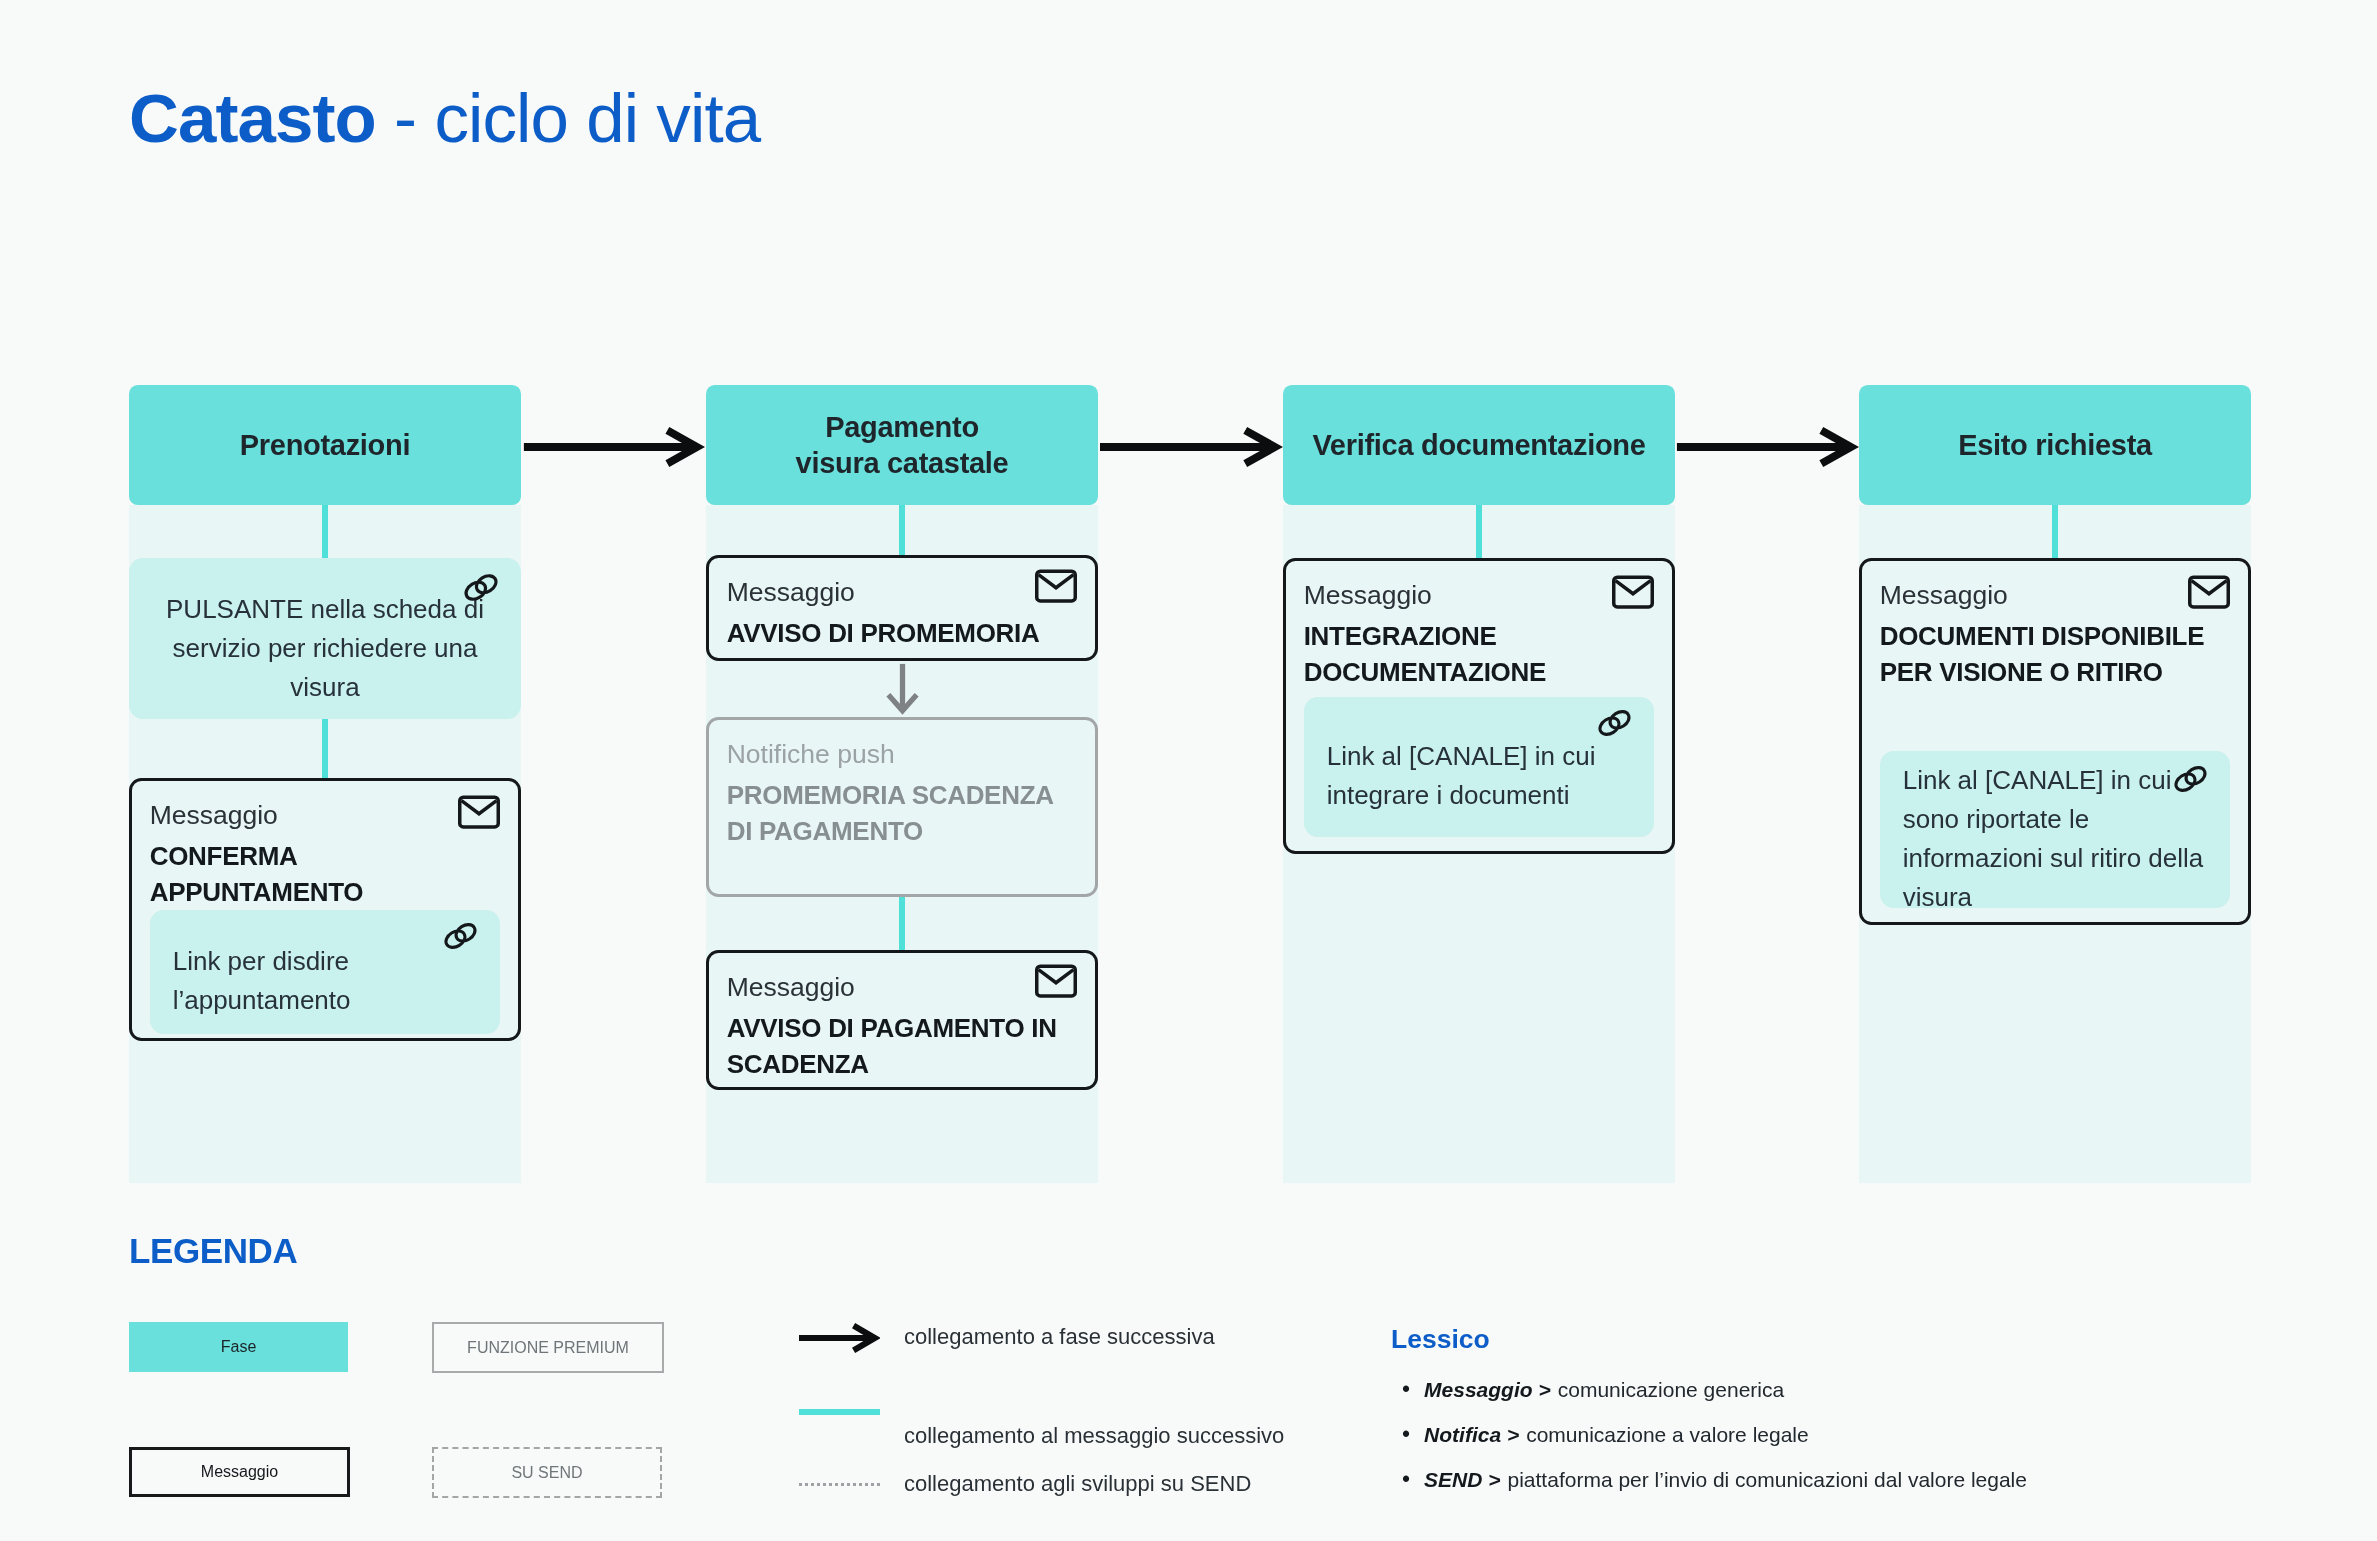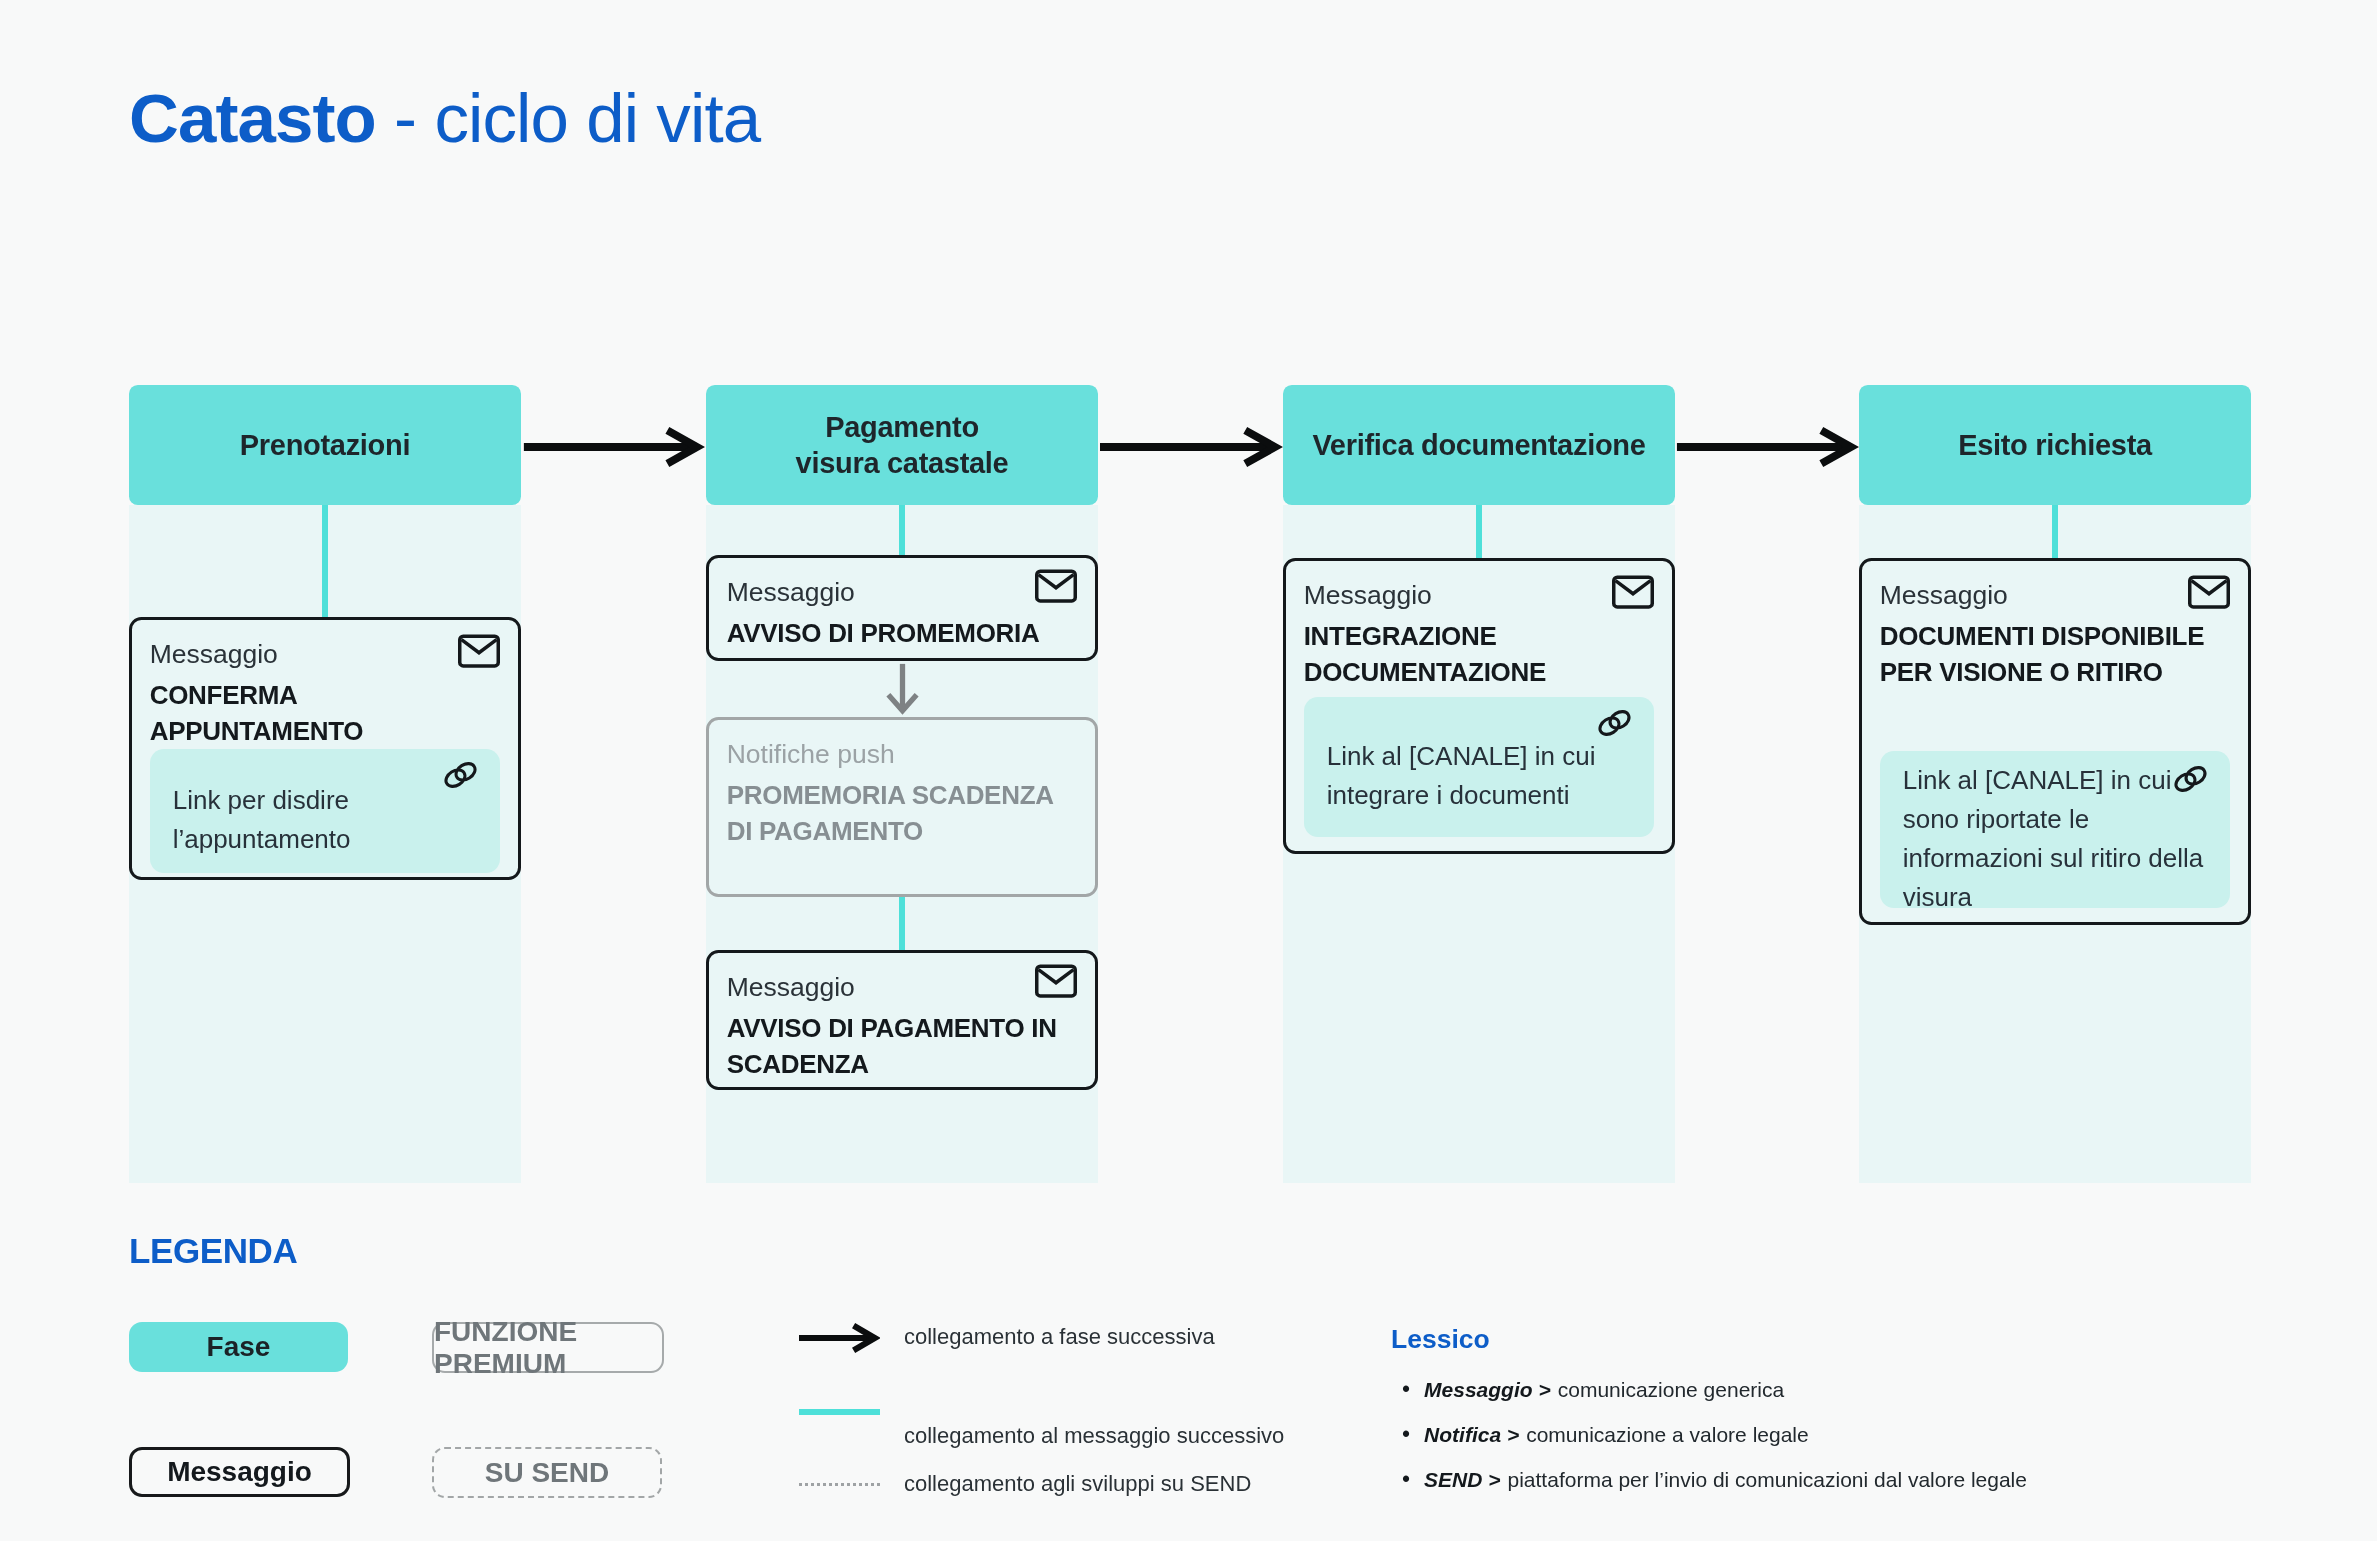--- a/index.html
+++ b/index.html
@@ -45,21 +45,21 @@
     position:relative;margin-top:auto;background:var(--tint_box);border-radius:14px;
     display:flex;align-items:center;justify-content:center;text-align:left;
     font-size:26px;line-height:1.5;color:#27313A;padding:32px 23px 14px;
   }
   .corner-icon{position:absolute;top:12.4px;right:19.5px;}
   .mail-pos{top:14px;right:17.7px;}
   .gray-arrow-zone{flex:none;height:56px;display:flex;align-items:center;justify-content:center;}
   .phase-arrow{position:absolute;top:426px;}
   
   .legend-heading{position:absolute;left:129px;top:1231px;font-size:35px;font-weight:700;color:var(--blue);letter-spacing:-0.4px;}
-  .chip{position:absolute;display:flex;align-items:center;justify-content:center;font-size:28px;font-weight:700;border-radius:13px;}
+  .chip{position:absolute;display:flex;align-items:center;justify-content:center;font-size:16px;font-weight:400;border-radius:0;}
   .chip-fase{left:129px;top:1322px;width:219px;height:50px;background:var(--phase_teal);color:#1B2327;}
   .chip-premium{left:432px;top:1322px;width:232px;height:51px;border:2.7px solid var(--gray_border);color:var(--gray_text);}
   .chip-msg{left:129px;top:1447px;width:221px;height:50px;border:3.5px solid #17191B;color:#14191D;}
   .chip-send{left:432px;top:1447px;width:230px;height:51px;border:2.7px dashed #A2A6A7;color:var(--gray_text);}
   .legend-sample{position:absolute;}
   .legend-label{position:absolute;left:904px;font-size:22px;color:#2A3136;line-height:26.5px;}
   .teal-sample{left:799px;top:1409px;width:81px;height:6.2px;background:var(--connector);}
   .dotted-sample{left:799px;top:1483px;width:81px;height:0;border-top:3.5px dotted #9EA2A4;}
   
   .lessico-heading{position:absolute;left:1391px;top:1324px;font-size:26.5px;font-weight:700;color:var(--blue);}
@@ -74,20 +74,31 @@
 <body>
 
 <h1 class="page-title"><span class="brand">Catasto</span> <span class="rest">- ciclo di vita</span></h1>
 
 <div class="phase-col" style="left:129px">
   <div class="phase-header">
     <span>Prenotazioni</span>
   </div>
   <div class="phase-body">
     <div class="vline" style="height:53px"></div>
+    <div class="tint-box" style="height:161px">
+      <span class="corner-icon">
+        <svg width="42" height="35" viewBox="0 0 48 40">
+            <g transform="rotate(-32 24 20)" fill="none" stroke="#14181B" stroke-width="3.6">
+              <ellipse cx="17" cy="20" rx="12" ry="8.6"></ellipse>
+              <ellipse cx="31" cy="20" rx="12" ry="8.6"></ellipse>
+            </g>
+          </svg>
+      </span>
+      <span>PULSANTE nella scheda di servizio per richiedere una visura</span>
+    </div>
     <div class="vline" style="height:59px"></div>
     <div class="msg-box" style="height:263px">
       <span class="corner-icon mail-pos">
         <svg width="42" height="34" viewBox="0 0 48 38">
             <rect x="2" y="2" width="44" height="34" rx="4" fill="none" stroke="#14181B" stroke-width="4"></rect>
             <path d="M4 6 L24 21 L44 6" fill="none" stroke="#14181B" stroke-width="4"></path>
           </svg>
       </span>
       <span class="msg-label">Messaggio</span>
       <span class="msg-title">CONFERMA APPUNTAMENTO</span>

